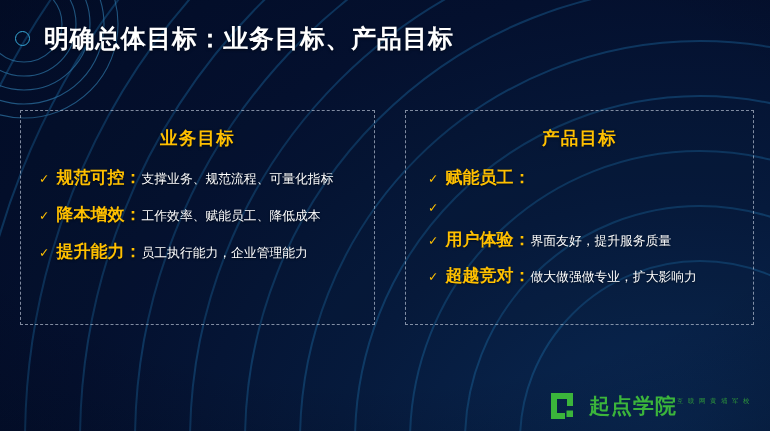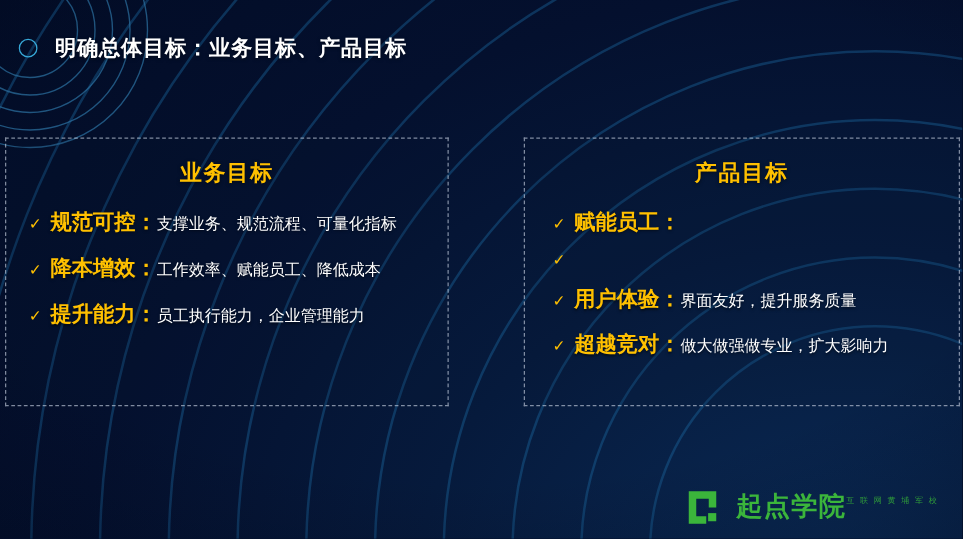--- a/index.html
+++ b/index.html
@@ -62,38 +62,38 @@
   }
   .hdr-dot {
     width: 15px; height: 15px;
     border-radius: 50%;
     border: 1.6px solid #37a9d8;
     margin-right: 14px;
     flex: none;
   }
   .hdr-title {
     color: #ffffff;
-    font-size: 17px;
+    font-size: 25px;
     font-weight: bold;
     letter-spacing: 0.6px;
     white-space: nowrap;
     text-shadow: 0 1px 3px rgba(0,0,0,0.5);
   }
 
   
   .card {
     position: absolute;
     top: 110px;
     height: 215px;
     border: 1px dashed rgba(205,214,230,0.62);
     background: rgba(7,22,52,0.12);
     z-index: 5;
   }
-  #card-left  { left: 4px;  width: 355px; }
-  #card-right { left: 419px; width: 349px; }
+  #card-left  { left: 20px;  width: 355px; }
+  #card-right { left: 405px; width: 349px; }
 
   .card-title {
     text-align: center;
     color: #ffc000;
     font-size: 17.5px;
     font-weight: bold;
     letter-spacing: 1.2px;
     margin-top: 15px;
     text-shadow: 0 1px 3px rgba(0,0,0,0.6);
   }

